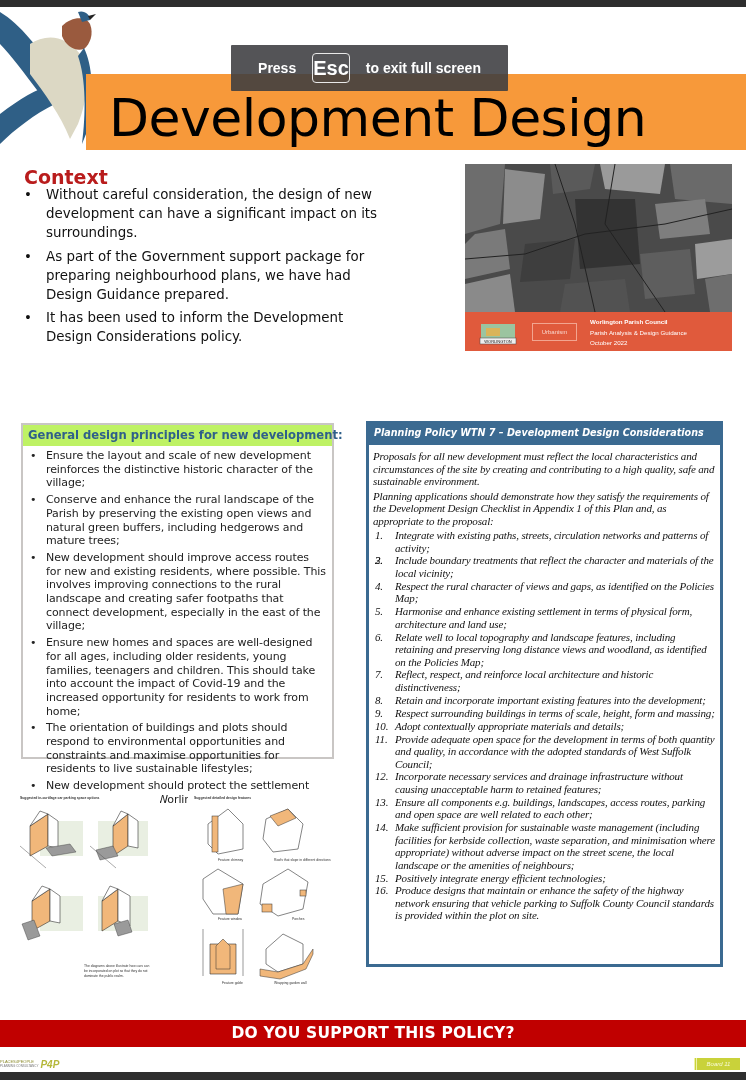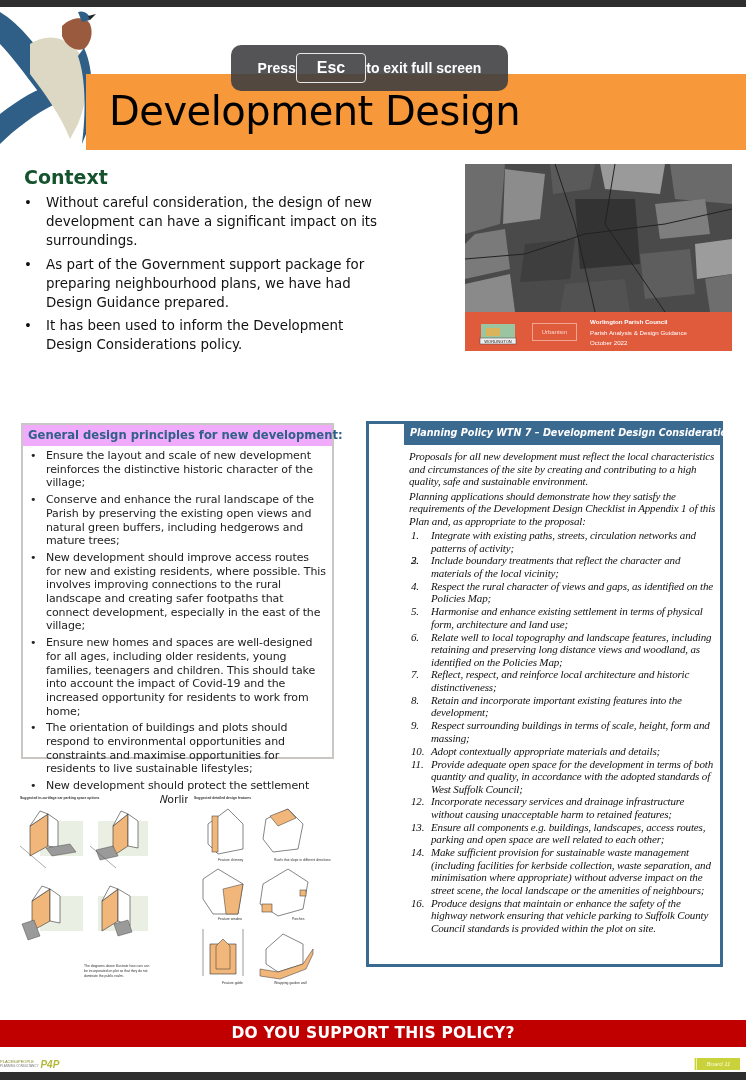--- a/index.html
+++ b/index.html
@@ -7,50 +7,50 @@
   body { position: relative; font-family: "DejaVu Sans", sans-serif; color: #111; }
 
   .topbar { position: absolute; left: 0; top: 0; width: 746px; height: 7px; background: #2e2e2e; }
   .bottombar { position: absolute; left: 0; top: 1072px; width: 746px; height: 8px; background: #2e2e2e; }
 
   
   .bird { position: absolute; left: 0; top: 4px; width: 100px; height: 148px; }
 
   
   .title-band { position: absolute; left: 86px; top: 74px; width: 660px; height: 76px; background: #f7993a; }
-  .title { position: absolute; left: 109px; top: 88px; font-family: "DejaVu Sans", sans-serif; font-size: 40px; font-weight: 400; letter-spacing: -0.5px; color: #000; white-space: nowrap; }
-
-  
-  .toast { position: absolute; left: 231px; top: 45px; width: 277px; height: 46px; background: rgba(60,60,64,0.88); border-radius: 10px; display: flex; align-items: center; justify-content: center; gap: 0; color: #fff; font-family: "Liberation Sans", sans-serif; font-weight: 700; font-size: 14px; }
-  .toast .key { border: 1px solid #e8e8e8; border-radius: 4px; padding: 6px 20px; font-size: 16px; line-height: 16px; }
-
-  
-  .context-heading { position: absolute; left: 24px; top: 166px; font-family: "DejaVu Sans", sans-serif; font-weight: 700; font-size: 19px; color: #14532d; }
-  .context-list { position: absolute; left: 24px; top: 193px; width: 356px; list-style: none; }
+  .title { position: absolute; left: 109px; top: 88px; font-family: "DejaVu Sans", sans-serif; font-size: 52px; font-weight: 400; letter-spacing: -0.5px; color: #000; white-space: nowrap; }
+
+  
+  .toast { position: absolute; left: 231px; top: 45px; width: 277px; height: 46px; background: rgba(60,60,64,0.88); border-radius: 1px; display: flex; align-items: center; justify-content: center; gap: 16px; color: #fff; font-family: "Liberation Sans", sans-serif; font-weight: 700; font-size: 14px; }
+  .toast .key { border: 1px solid #e8e8e8; border-radius: 4px; padding: 6px 0; font-size: 20px; line-height: 16px; }
+
+  
+  .context-heading { position: absolute; left: 24px; top: 166px; font-family: "DejaVu Sans", sans-serif; font-weight: 700; font-size: 19px; color: #b91c1c; }
+  .context-list { position: absolute; left: 24px; top: 185px; width: 356px; list-style: none; }
   .context-list li { position: relative; padding-left: 22px; font-family: "DejaVu Sans", sans-serif; font-size: 13.4px; line-height: 19.2px; margin-bottom: 4px; color: #111; }
   .context-list li::before { content: "•"; position: absolute; left: 0; top: 0; }
 
   
   .cover { position: absolute; left: 465px; top: 164px; width: 267px; height: 187px; background: #3a3a3a; overflow: hidden; }
   .cover svg.aerial { position: absolute; left: 0; top: 0; width: 267px; height: 148px; }
   .cover-footer { position: absolute; left: 0; top: 148px; width: 267px; height: 39px; background: #e05a3c; }
   .cover-logo { position: absolute; left: 13px; top: 10px; width: 40px; height: 24px; }
   .cover-urbanism { position: absolute; left: 67px; top: 11px; width: 45px; height: 18px; border: 1px solid #f2a590; color: #f8d6cc; font-size: 6px; line-height: 16px; text-align: center; font-family: "Liberation Sans", sans-serif; }
   .cover-text { position: absolute; left: 125px; top: 5px; color: #fff; font-family: "Liberation Sans", sans-serif; font-size: 6.2px; line-height: 10.5px; }
   .cover-text .b { font-weight: 700; }
 
   
   .gp-box { position: absolute; left: 21px; top: 423px; width: 313px; height: 336px; border: 2px solid #c9c6c4; background: #fff; }
-  .gp-head { background: #f0abfc; height: 21px; padding-left: 5px; font-family: "DejaVu Sans", sans-serif; font-weight: 700; font-size: 11.6px; line-height: 21px; color: #2f5f8a; white-space: nowrap; }
+  .gp-head { background: #bef264; height: 21px; padding-left: 5px; font-family: "DejaVu Sans", sans-serif; font-weight: 700; font-size: 11.6px; line-height: 21px; color: #2f5f8a; white-space: nowrap; }
   .gp-list { list-style: none; padding: 3px 6px 0 6px; }
   .gp-list li { position: relative; padding-left: 17px; font-family: "DejaVu Sans", sans-serif; font-size: 11px; line-height: 13.7px; margin-bottom: 3px; color: #222; letter-spacing: -0.1px; }
   .gp-list li::before { content: "•"; position: absolute; left: 1px; top: 0; }
 
   
-  .pol-box { position: absolute; left: 366px; top: 421px; width: 357px; height: 546px; border: 3px solid #3b6a91; background: #fff; padding-left: 36px; }
+  .pol-box { position: absolute; left: 366px; top: 421px; width: 357px; height: 546px; border: 3px solid #3b6a91; background: #fff; }
   .pol-head { background: #3b6a91; height: 22px; margin: -1px -1px 0 -1px; padding-left: 6px; color: #fff; font-family: "DejaVu Sans", sans-serif; font-style: italic; font-weight: 700; font-size: 9.6px; line-height: 20px; white-space: nowrap; }
   .pol-body { padding: 5px 4px 0 4px; font-family: Liberation Serif, serif; font-style: italic; font-size: 11px; line-height: 12.5px; color: #111; letter-spacing: -0.15px; }
   .pol-body p { margin-bottom: 2px; }
   .pol-list { list-style: none; }
   .pol-list li { position: relative; padding-left: 22px; margin-bottom: 0.4px; }
   .pol-list li .num { position: absolute; left: 2px; top: 0; }
 
   
   .illus { position: absolute; background: #fff; }
   .illus-left { left: 18px; top: 792px; width: 142px; height: 195px; }
@@ -159,20 +159,21 @@
         <li><span class="num">5.</span><span>Harmonise and enhance existing settlement in terms of physical form, architecture and land use;</span></li>
         <li><span class="num">6.</span><span>Relate well to local topography and landscape features, including retaining and preserving long distance views and woodland, as identified on the Policies Map;</span></li>
         <li><span class="num">7.</span><span>Reflect, respect, and reinforce local architecture and historic distinctiveness;</span></li>
         <li><span class="num">8.</span><span>Retain and incorporate important existing features into the development;</span></li>
         <li><span class="num">9.</span><span>Respect surrounding buildings in terms of scale, height, form and massing;</span></li>
         <li><span class="num">10.</span><span>Adopt contextually appropriate materials and details;</span></li>
         <li><span class="num">11.</span><span>Provide adequate open space for the development in terms of both quantity and quality, in accordance with the adopted standards of West Suffolk Council;</span></li>
         <li><span class="num">12.</span><span>Incorporate necessary services and drainage infrastructure without causing unacceptable harm to retained features;</span></li>
         <li><span class="num">13.</span><span>Ensure all components e.g. buildings, landscapes, access routes, parking and open space are well related to each other;</span></li>
         <li><span class="num">14.</span><span>Make sufficient provision for sustainable waste management (including facilities for kerbside collection, waste separation, and minimisation where appropriate) without adverse impact on the street scene, the local landscape or the amenities of neighbours;</span></li>
+        <li><span class="num">15.</span><span>Positively integrate energy efficient technologies;</span></li>
         <li><span class="num">16.</span><span>Produce designs that maintain or enhance the safety of the highway network ensuring that vehicle parking to Suffolk County Council standards is provided within the plot on site.</span></li>
       </ol>
   </div>
 </div>
 
 <div class="illus illus-left">
   <div class="illus-cap" style="left:2px; top:4px; font-weight:700;">Suggested in-curtilage car parking space options</div>
   <svg style="position:absolute; left:0; top:14px;" width="142" height="150" viewBox="0 0 142 150">
     <g>
       <polygon points="22,15 65,15 65,50 22,50" fill="#e9efe2"></polygon>

